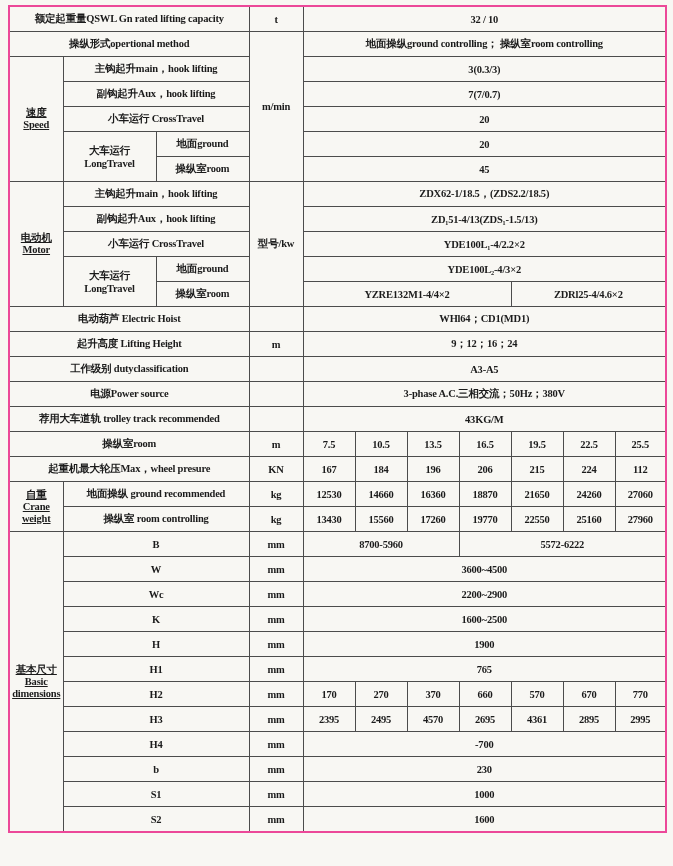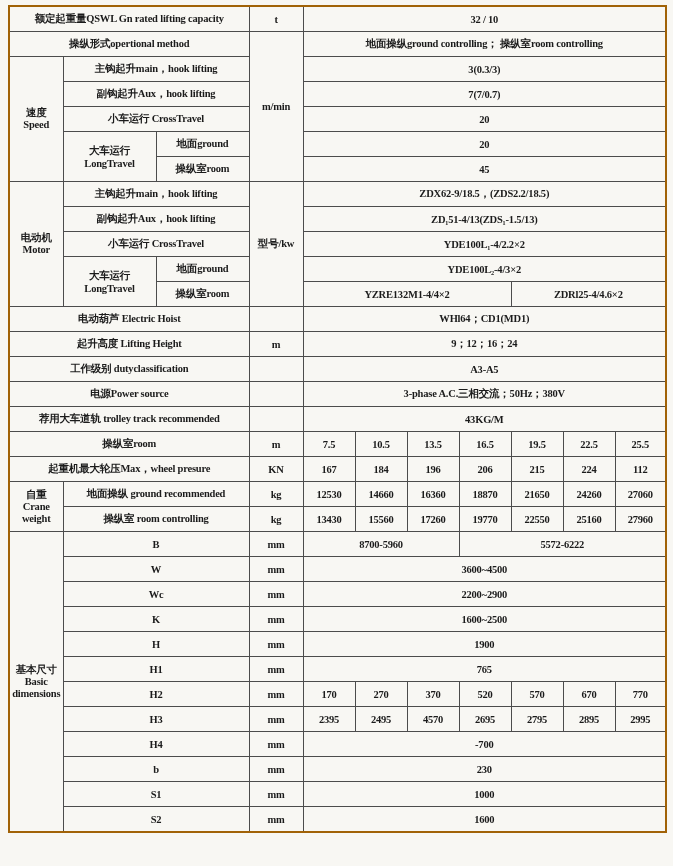--- a/index.html
+++ b/index.html
@@ -1,23 +1,23 @@
 <!DOCTYPE html>
 <html><head>
 <meta charset="utf-8">
 <style>
   html,body{margin:0;padding:0;background:#f8f7f3;width:673px;height:866px;overflow:hidden;}
   body{padding:5px 0 0 8px;box-sizing:border-box;
        font-family:"Liberation Serif","DejaVu Serif",serif;}
   table{border-collapse:collapse;table-layout:fixed;width:657px;
-        border:2px solid #a16207;background:transparent;}
+        border:2px solid #ec4899;background:transparent;}
   td{border:1px solid #4c4c4c;text-align:center;vertical-align:middle;
      height:24px;padding:0 2px;font-weight:bold;color:#1b1b1b;
      font-size:10.5px;letter-spacing:-0.2px;overflow:hidden;}
-  td.g div{line-height:12px;}
+  td.g div{line-height:12px;text-decoration:underline;}
   td.l{}
   td.u{}
   td.v{}
 </style>
 </head>
 <body>
 
 <table>
   <colgroup>
     <col style="width:54px">
@@ -75,21 +75,21 @@
     <td class="v" colspan="7">45</td>
   </tr>
 
   <tr>
     <td class="g" rowspan="5">
       <div>电动机</div>
       <div>Motor</div>
     </td>
     <td class="l" colspan="2">主钩起升main，hook lifting</td>
     <td class="u" rowspan="5">型号/kw</td>
-    <td class="v" colspan="7">ZDX62-9/18.5，(ZDS2.2/18.5)</td>
+    <td class="v" colspan="7">ZDX62-1/18.5，(ZDS2.2/18.5)</td>
   </tr>
   <tr>
     <td class="l" colspan="2">副钩起升Aux，hook lifting</td>
     <td class="v" colspan="7">ZD₁51-4/13(ZDS₁-1.5/13)</td>
   </tr>
   <tr>
     <td class="l" colspan="2">小车运行 CrossTravel</td>
     <td class="v" colspan="7">YDE100L₁-4/2.2×2</td>
   </tr>
   <tr>
@@ -218,33 +218,33 @@
     <td class="l" colspan="2">H1</td>
     <td class="u">mm</td>
     <td class="v" colspan="7">765</td>
   </tr>
   <tr>
     <td class="l" colspan="2">H2</td>
     <td class="u">mm</td>
     <td class="v">170</td>
     <td class="v">270</td>
     <td class="v">370</td>
-    <td class="v">520</td>
+    <td class="v">660</td>
     <td class="v">570</td>
     <td class="v">670</td>
     <td class="v">770</td>
   </tr>
   <tr>
     <td class="l" colspan="2">H3</td>
     <td class="u">mm</td>
     <td class="v">2395</td>
     <td class="v">2495</td>
     <td class="v">4570</td>
     <td class="v">2695</td>
-    <td class="v">2795</td>
+    <td class="v">4361</td>
     <td class="v">2895</td>
     <td class="v">2995</td>
   </tr>
   <tr>
     <td class="l" colspan="2">H4</td>
     <td class="u">mm</td>
     <td class="v" colspan="7">-700</td>
   </tr>
   <tr>
     <td class="l" colspan="2">b</td>

